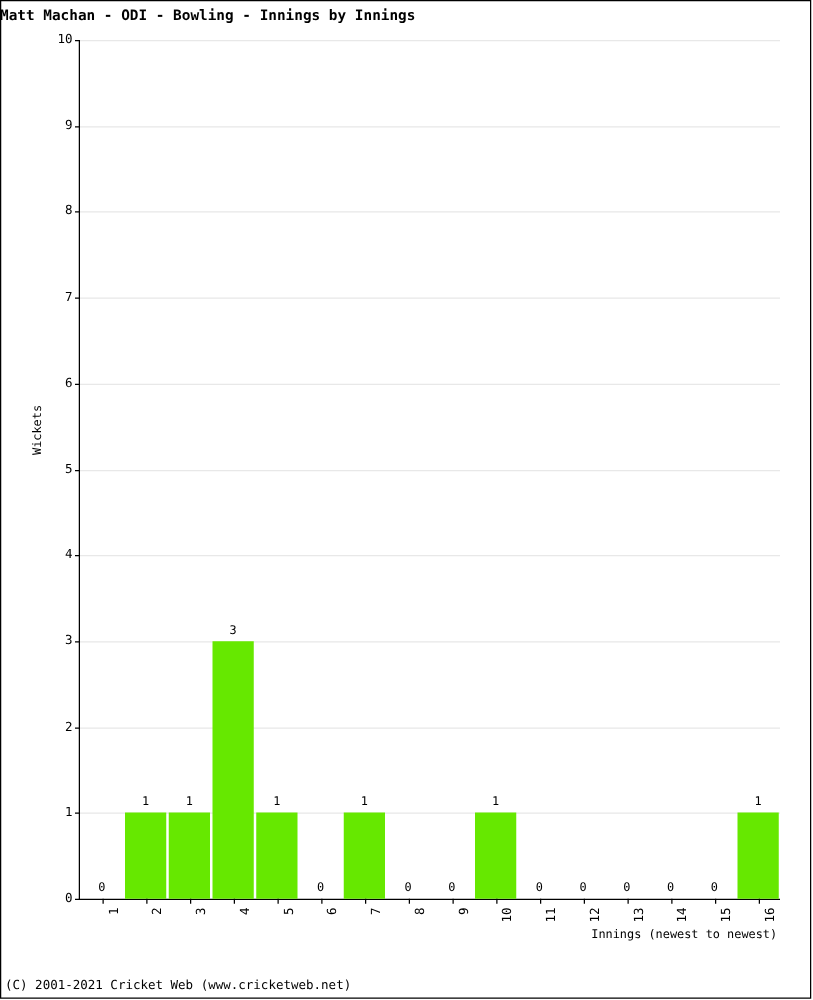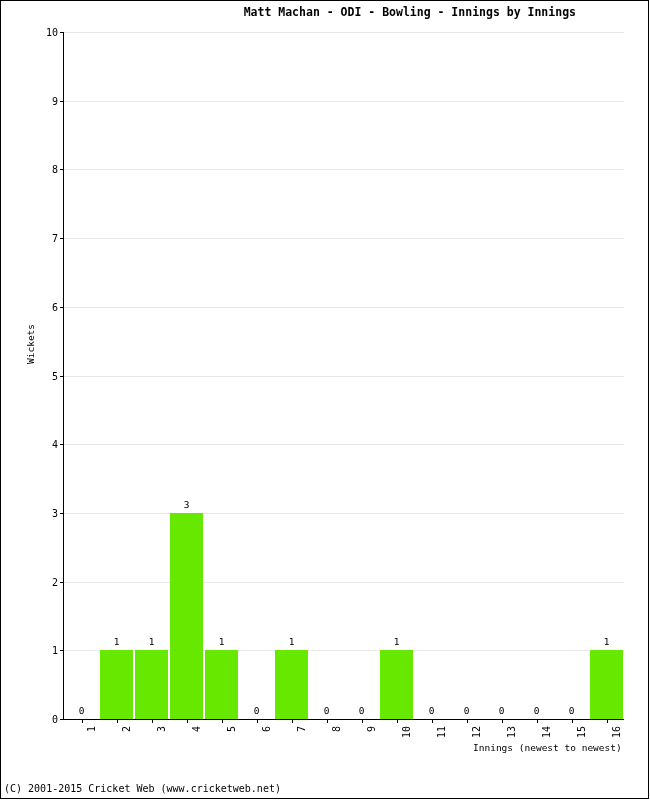--- a/index.html
+++ b/index.html
@@ -21,21 +21,21 @@
     height: 799px;
     border: 1px solid #000000;
     box-sizing: border-box;
     pointer-events: none;
   }
   .chart-title {
     position: absolute;
     left: 0;
     top: 5px;
     width: 576px;
-    text-align: right;
+    text-align: left;
     font-size: 11.5px;
     font-weight: bold;
     color: #000000;
     letter-spacing: 0px;
   }
   
   #plot {
     position: absolute;
     left: 63px;
     top: 32px;
@@ -247,13 +247,13 @@
       <div class="xtick-mark" style="left: 507.5px;"></div>
       <div class="xtick-label" style="left: 511.5px;">15</div>
       <div class="xtick-mark" style="left: 542.5px;"></div>
       <div class="xtick-label" style="left: 546.5px;">16</div>
     </div>
 </div>
 
 <div class="ylabel">Wickets</div>
 <div class="xlabel">Innings (newest to newest)</div>
 
-<div class="footer">(C) 2001-2015 Cricket Web (www.cricketweb.net)</div>
+<div class="footer">(C) 2001-2021 Cricket Web (www.cricketweb.net)</div>
 
 </body></html>

